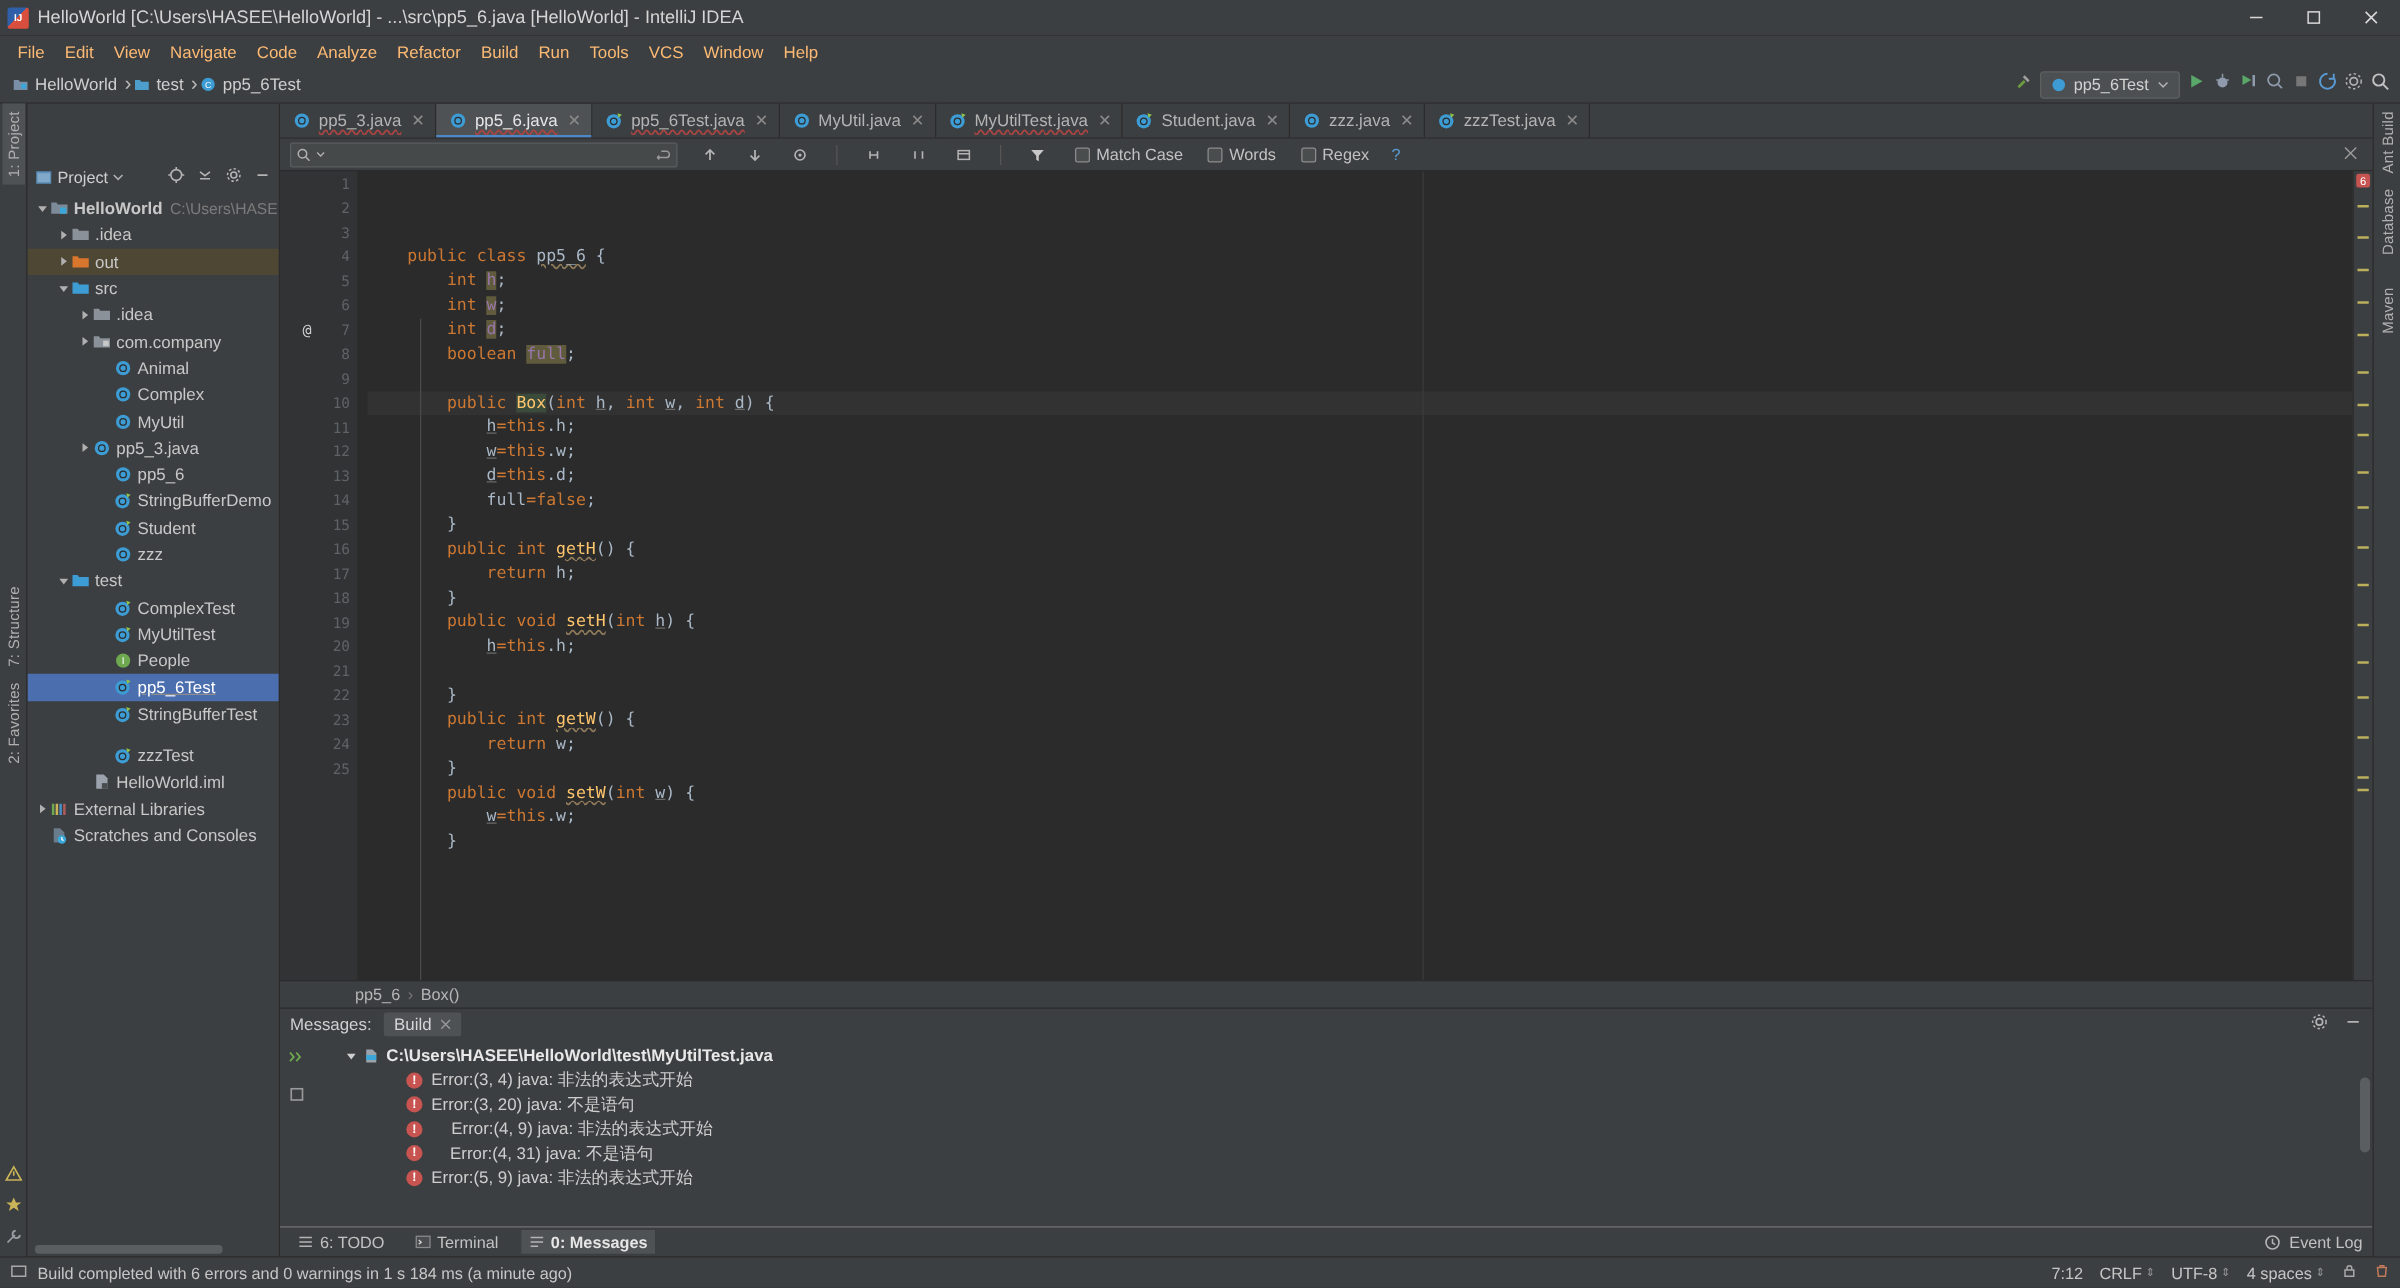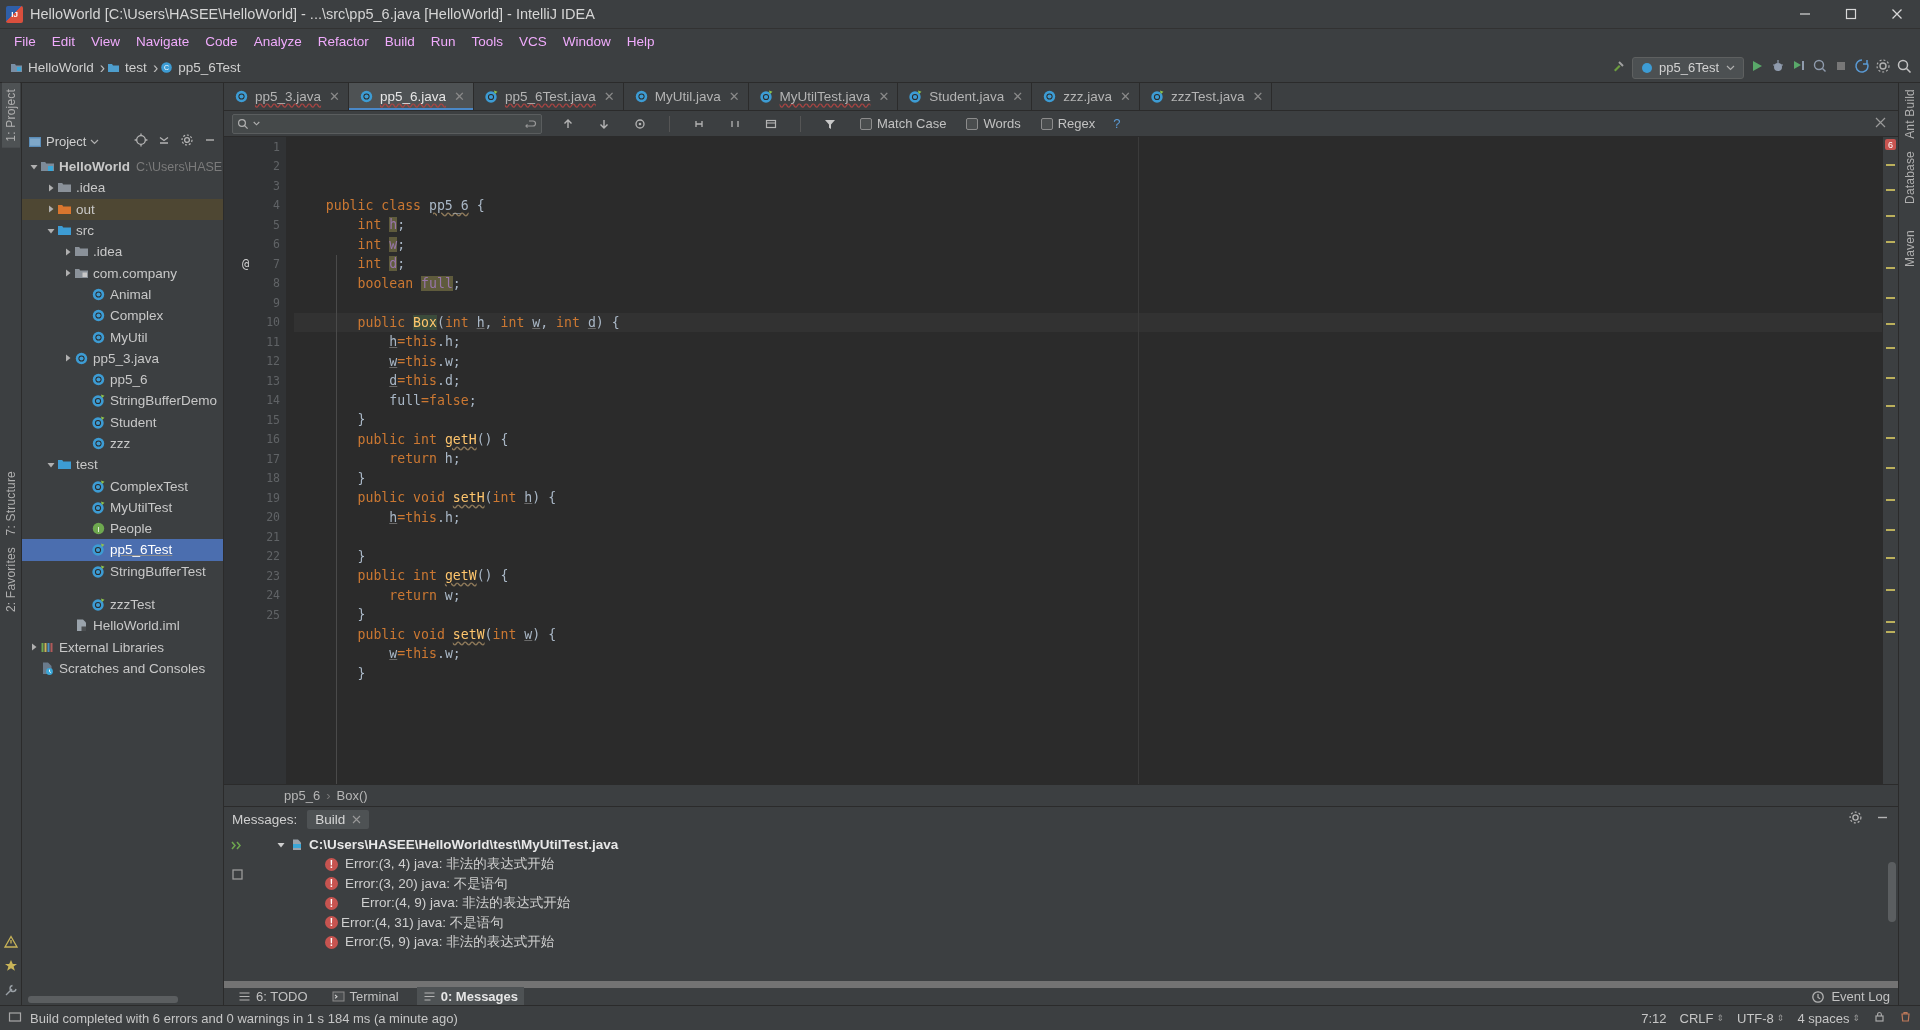--- a/index.html
+++ b/index.html
@@ -34,21 +34,21 @@
     color: #d8d8d8; font-size: 14px; flex: 0 0 auto;
   }
   .winbtn svg { display:block; }
 
   
   .menubar {
     height: 24px; flex: 0 0 24px; display: flex; align-items: center;
     background: #3c3f41; padding-left: 6px;
   }
   .menu-item {
-    padding: 2px 8px; font-size: 13.5px; color: #f0abfc; white-space: nowrap;
+    padding: 2px 8px; font-size: 13.5px; color: #fdba74; white-space: nowrap;
   }
 
   
   .navbar {
     height: 30px; flex: 0 0 30px; display: flex; align-items: center;
     background: #3c3f41; padding-left: 8px; gap: 0px; border-bottom: 1px solid #2b2b2b;
   }
   .crumb { display: flex; align-items: center; gap: 5px; font-size: 13.5px; color: #cfcfcf; padding: 1px 6px 1px 2px;}
   .nav-right { margin-left: auto; display: flex; align-items: center; gap: 5px; padding-right: 8px; }
   .runconfig {
@@ -197,21 +197,21 @@
   .mrow .etext { color: #cfcfcf; }
   .errdot {
     width: 13px; height: 13px; border-radius: 50%; background: #c75450; color:#fff; font-size: 10px;
     display: flex; align-items: center; justify-content: center; flex: 0 0 13px; font-weight: bold;
   }
   .msgscroll { position: absolute; right: 2px; top: 30px; width: 8px; height: 60px; background: #5b5e60; border-radius: 4px; }
 
   
   .bottomtabs {
     height: 24px; flex: 0 0 24px; display: flex; align-items: center; gap: 12px;
-    background: #3c3f41; padding: 0 8px; border-top: 7px solid #737373;
+    background: #3c3f41; padding: 0 8px; border-top: 1px solid #737373;
   }
   .btab { display: flex; align-items: center; gap: 5px; font-size: 13px; color: #c2c2c2; padding: 2px 6px; }
   .btab.active { background: #4e5254; color: #e6e6e6; font-weight: bold; }
   .bottomtabs .right { margin-left: auto; display: flex; align-items: center; gap: 6px; }
 
   
   .statusbar {
     height: 25px; flex: 0 0 25px; display: flex; align-items: center; gap: 8px;
     background: #3c3f41; padding: 0 8px; font-size: 13px; color: #c6c6c6; border-top: 1px solid #2b2b2b;
   }
@@ -1055,21 +1055,21 @@
               <div class="mrow" style="padding-left: 75px;">
                 <span class="errdot">!</span>
                 <span class="etext" style="margin-left:7px">Error:(3, 20)  java: 不是语句</span>
               </div>
               <div class="mrow" style="padding-left: 75px;">
                 <span class="errdot">!</span>
                 <span class="etext" style="margin-left:23px">Error:(4, 9)  java: 非法的表达式开始</span>
               </div>
               <div class="mrow" style="padding-left: 75px;">
                 <span class="errdot">!</span>
-                <span class="etext" style="margin-left:3px">Error:(4, 31)  java: 不是语句</span>
+                <span class="etext" style="margin-left:22px">Error:(4, 31)  java: 不是语句</span>
               </div>
               <div class="mrow" style="padding-left: 75px;">
                 <span class="errdot">!</span>
                 <span class="etext" style="margin-left:7px">Error:(5, 9)  java: 非法的表达式开始</span>
               </div>
               <div class="msgscroll"></div>
           </div>
         </div>
       </div>
 

